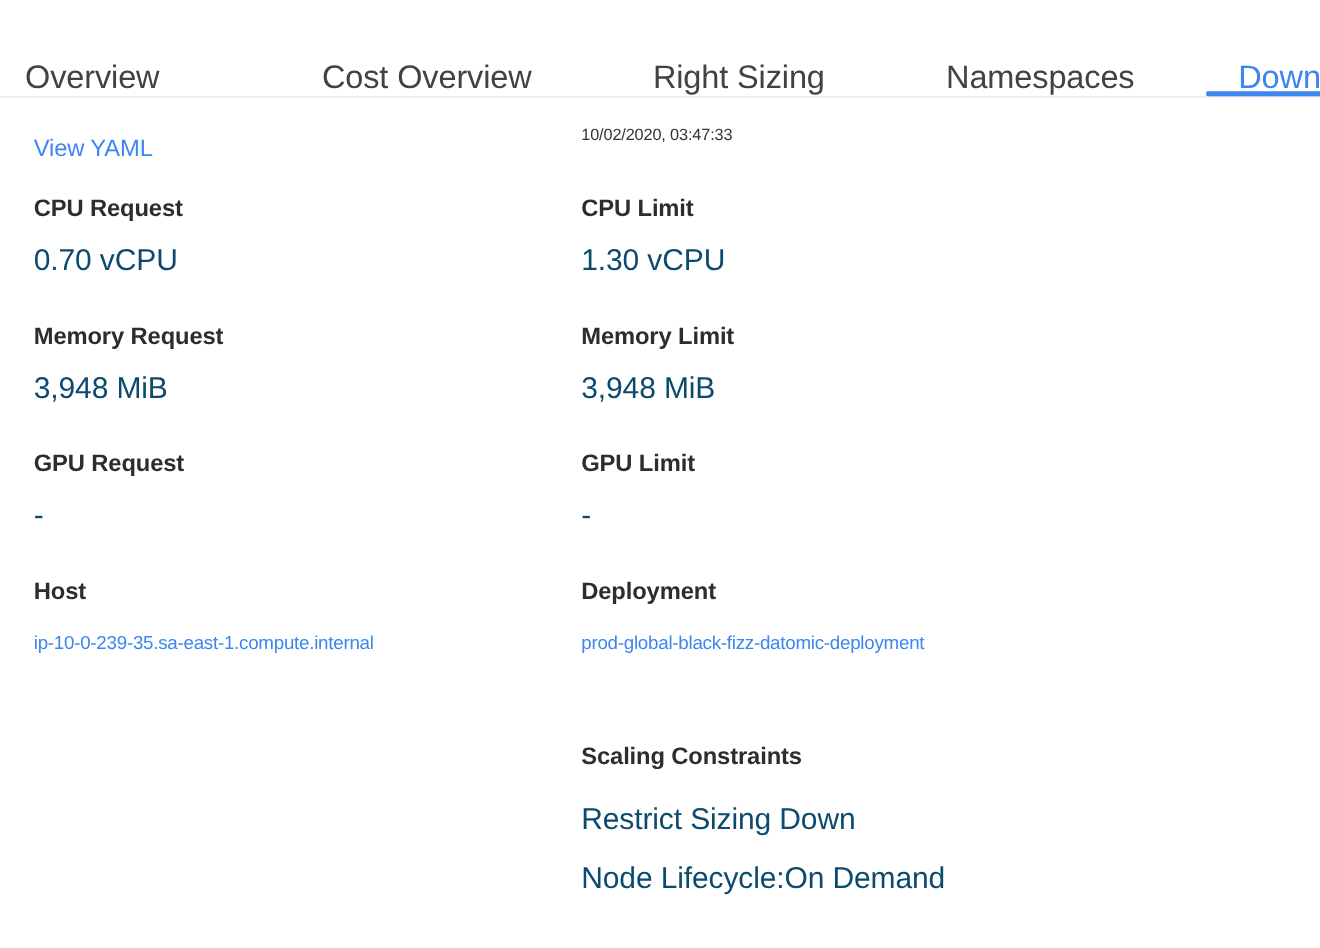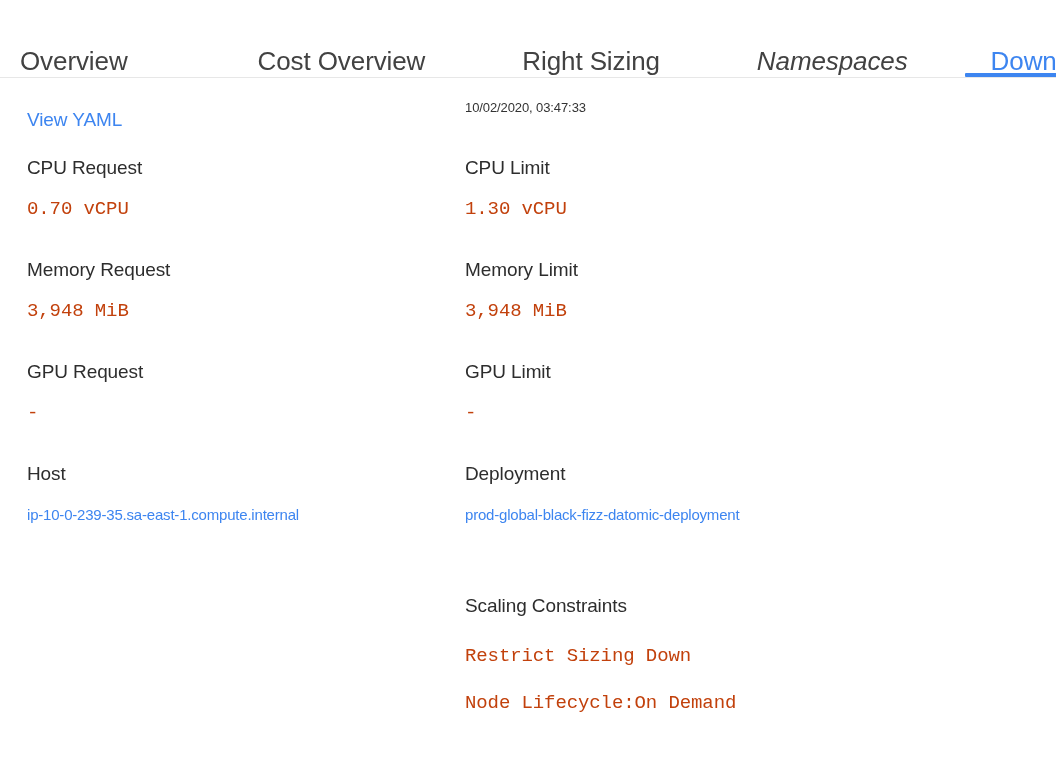--- a/index.html
+++ b/index.html
@@ -46,53 +46,52 @@
     right: 0;
     bottom: 0;
     height: 4px;
     background: #3d85f0;
     border-radius: 1px;
   }
   
   .tab-overview   { margin-left: 0px; }
   .tab-cost       { margin-left: 130px; }
   .tab-rightsizing{ margin-left: 97px; }
-  .tab-namespaces { margin-left: 97px; font-style: italic; }
+  .tab-namespaces { margin-left: 97px; }
   .tab-pods       { margin-left: 57px; padding-left: 26px; padding-right: 27px; }
 
   
   .detail-panel {
     position: relative;
     padding: 0;
   }
   .col {
     position: absolute;
     top: 0;
     width: 380px;
   }
   .col-left  { left: 27px; }
   .col-right { left: 465px; }
 
   .field { position: absolute; left: 0; width: 340px; }
 
   .field-label {
     font-size: 19px;
+    font-weight: bold;
+    color: #2d2d2d;
+    letter-spacing: -0.1px;
+    line-height: 24px;
+  }
+  .field-value {
+    font-size: 24px;
     font-weight: normal;
-    color: #2d2d2d;
-    letter-spacing: -0.1px;
-    line-height: 24px;
-  }
-  .field-value {
-    font-size: 19px;
-    font-weight: normal;
-    color: #c2410c;
+    color: #0c4a6e;
     letter-spacing: -0.1px;
     line-height: 24px;
     margin-top: 17px;
-    font-family: Liberation Mono, monospace;
   }
   .link-standalone {
     font-size: 19px;
     color: #3d85f0;
     cursor: pointer;
     letter-spacing: -0.1px;
     line-height: 24px;
   }
   .plain-line {
     font-size: 13px;

